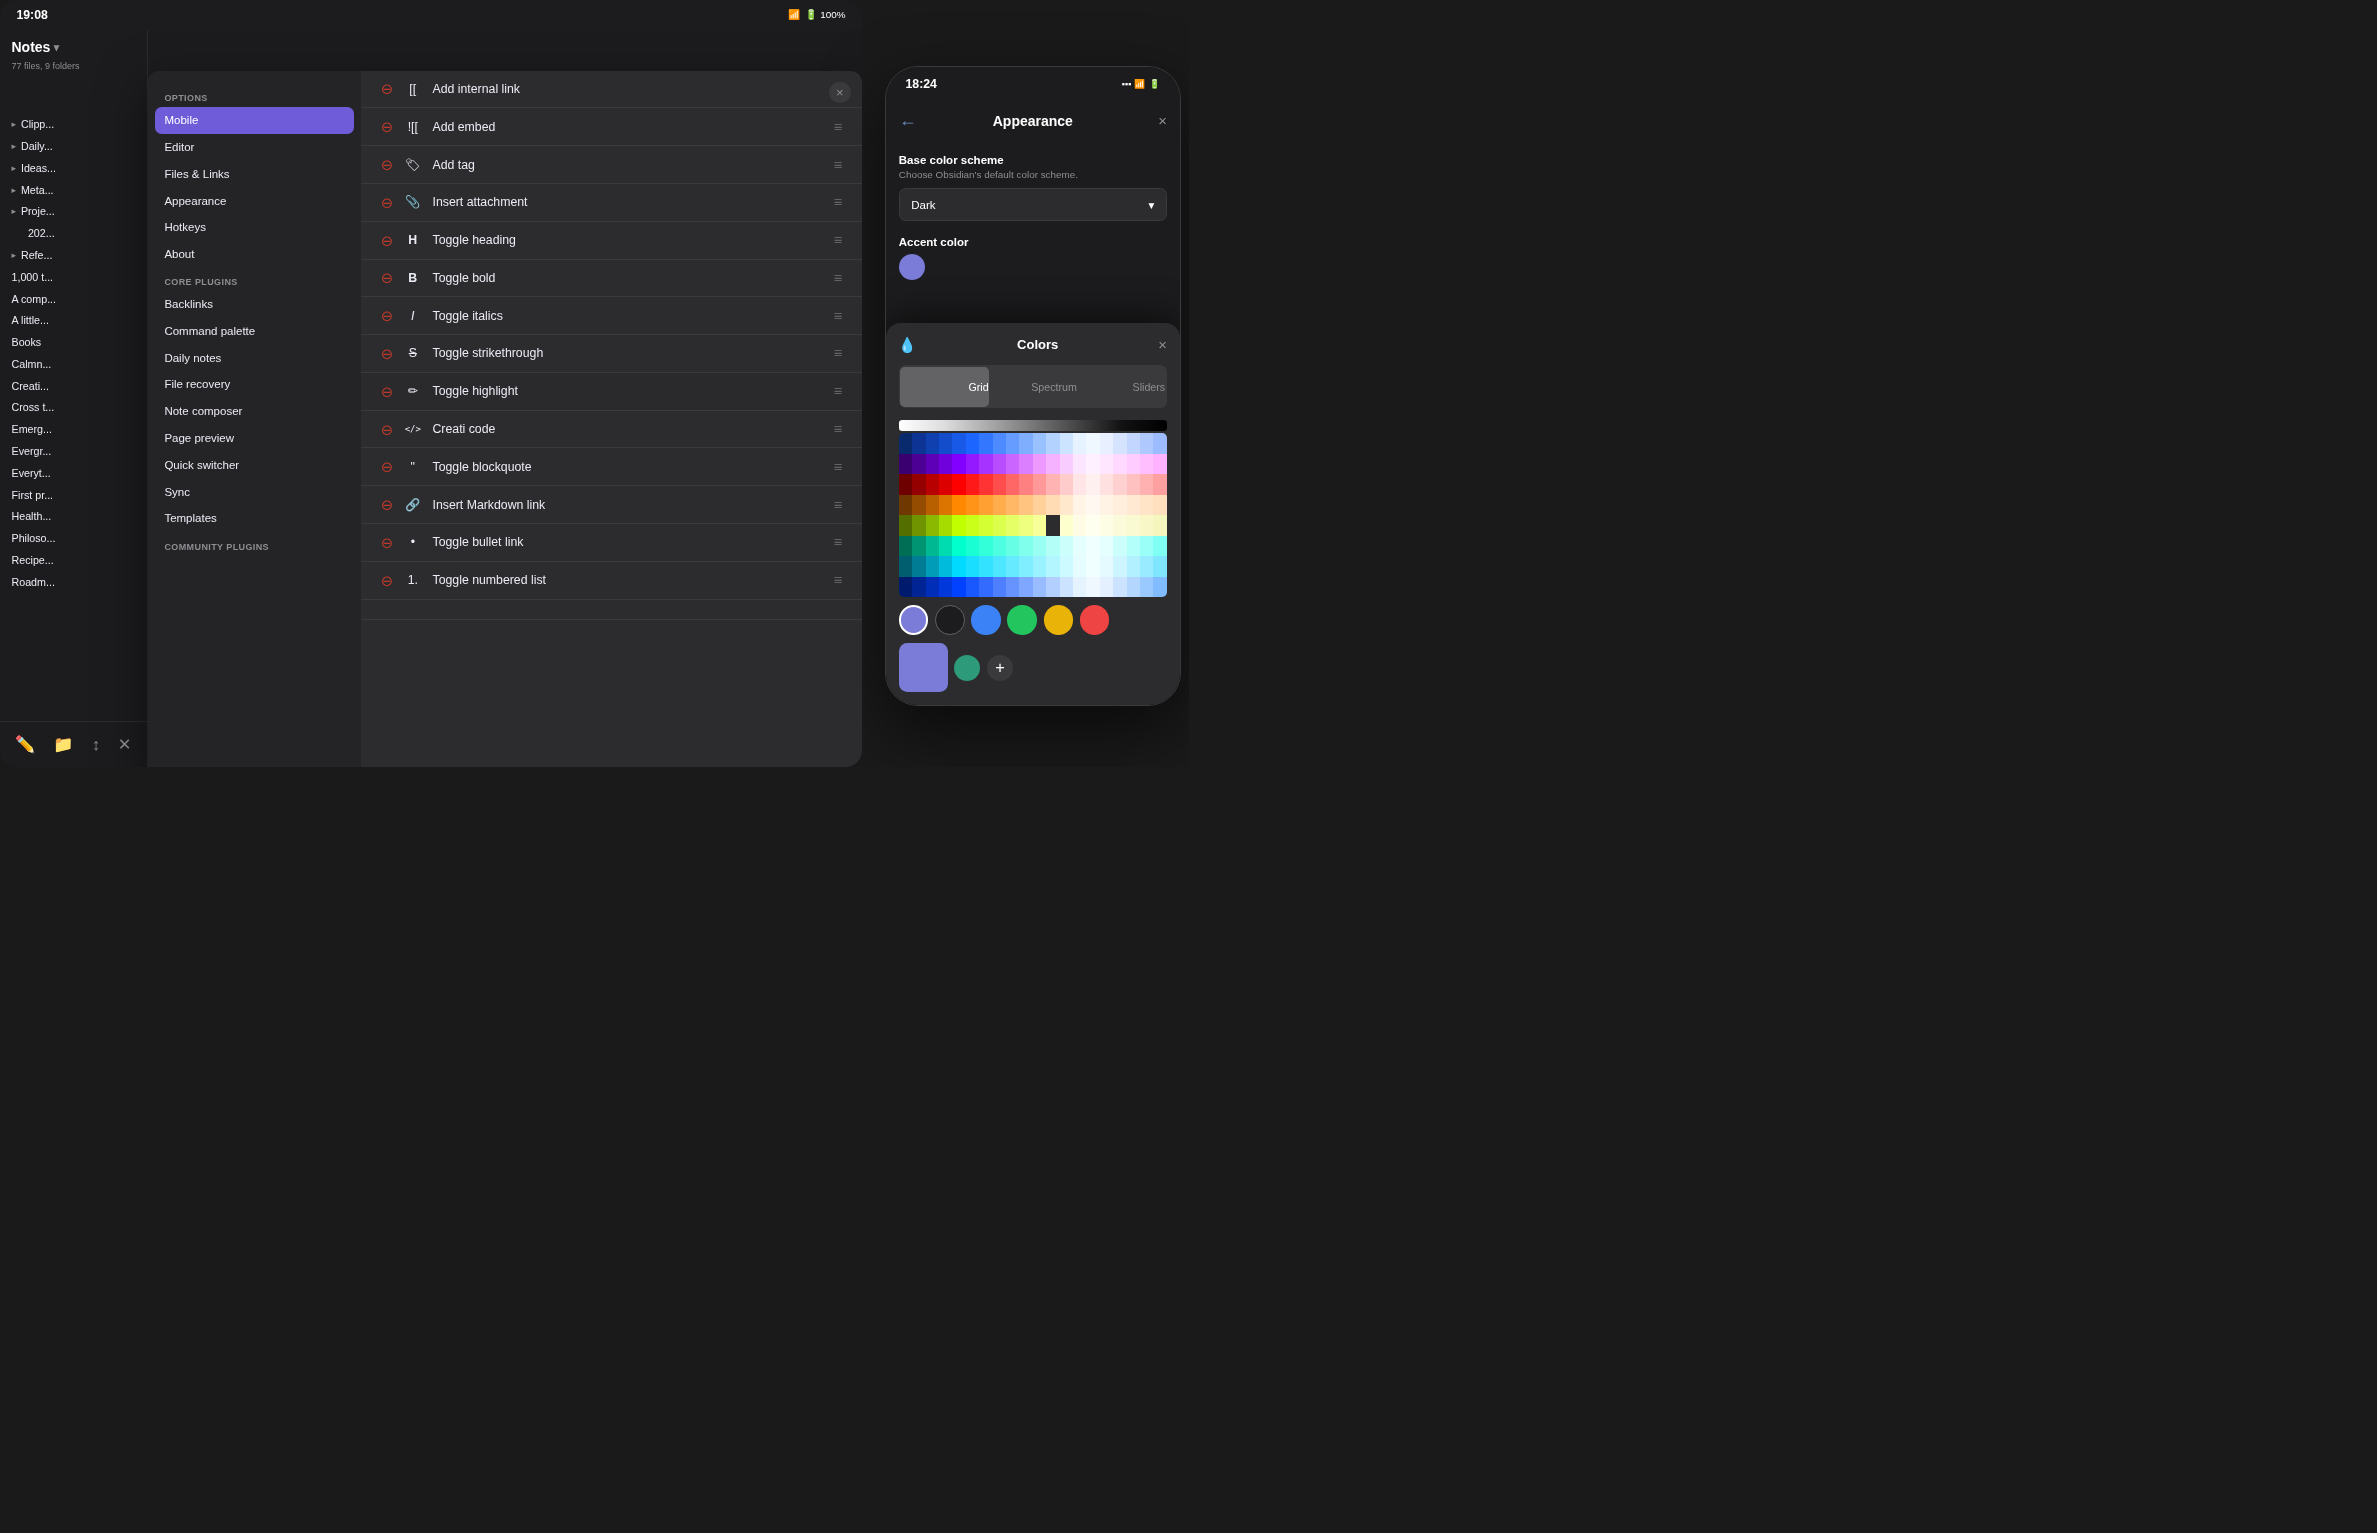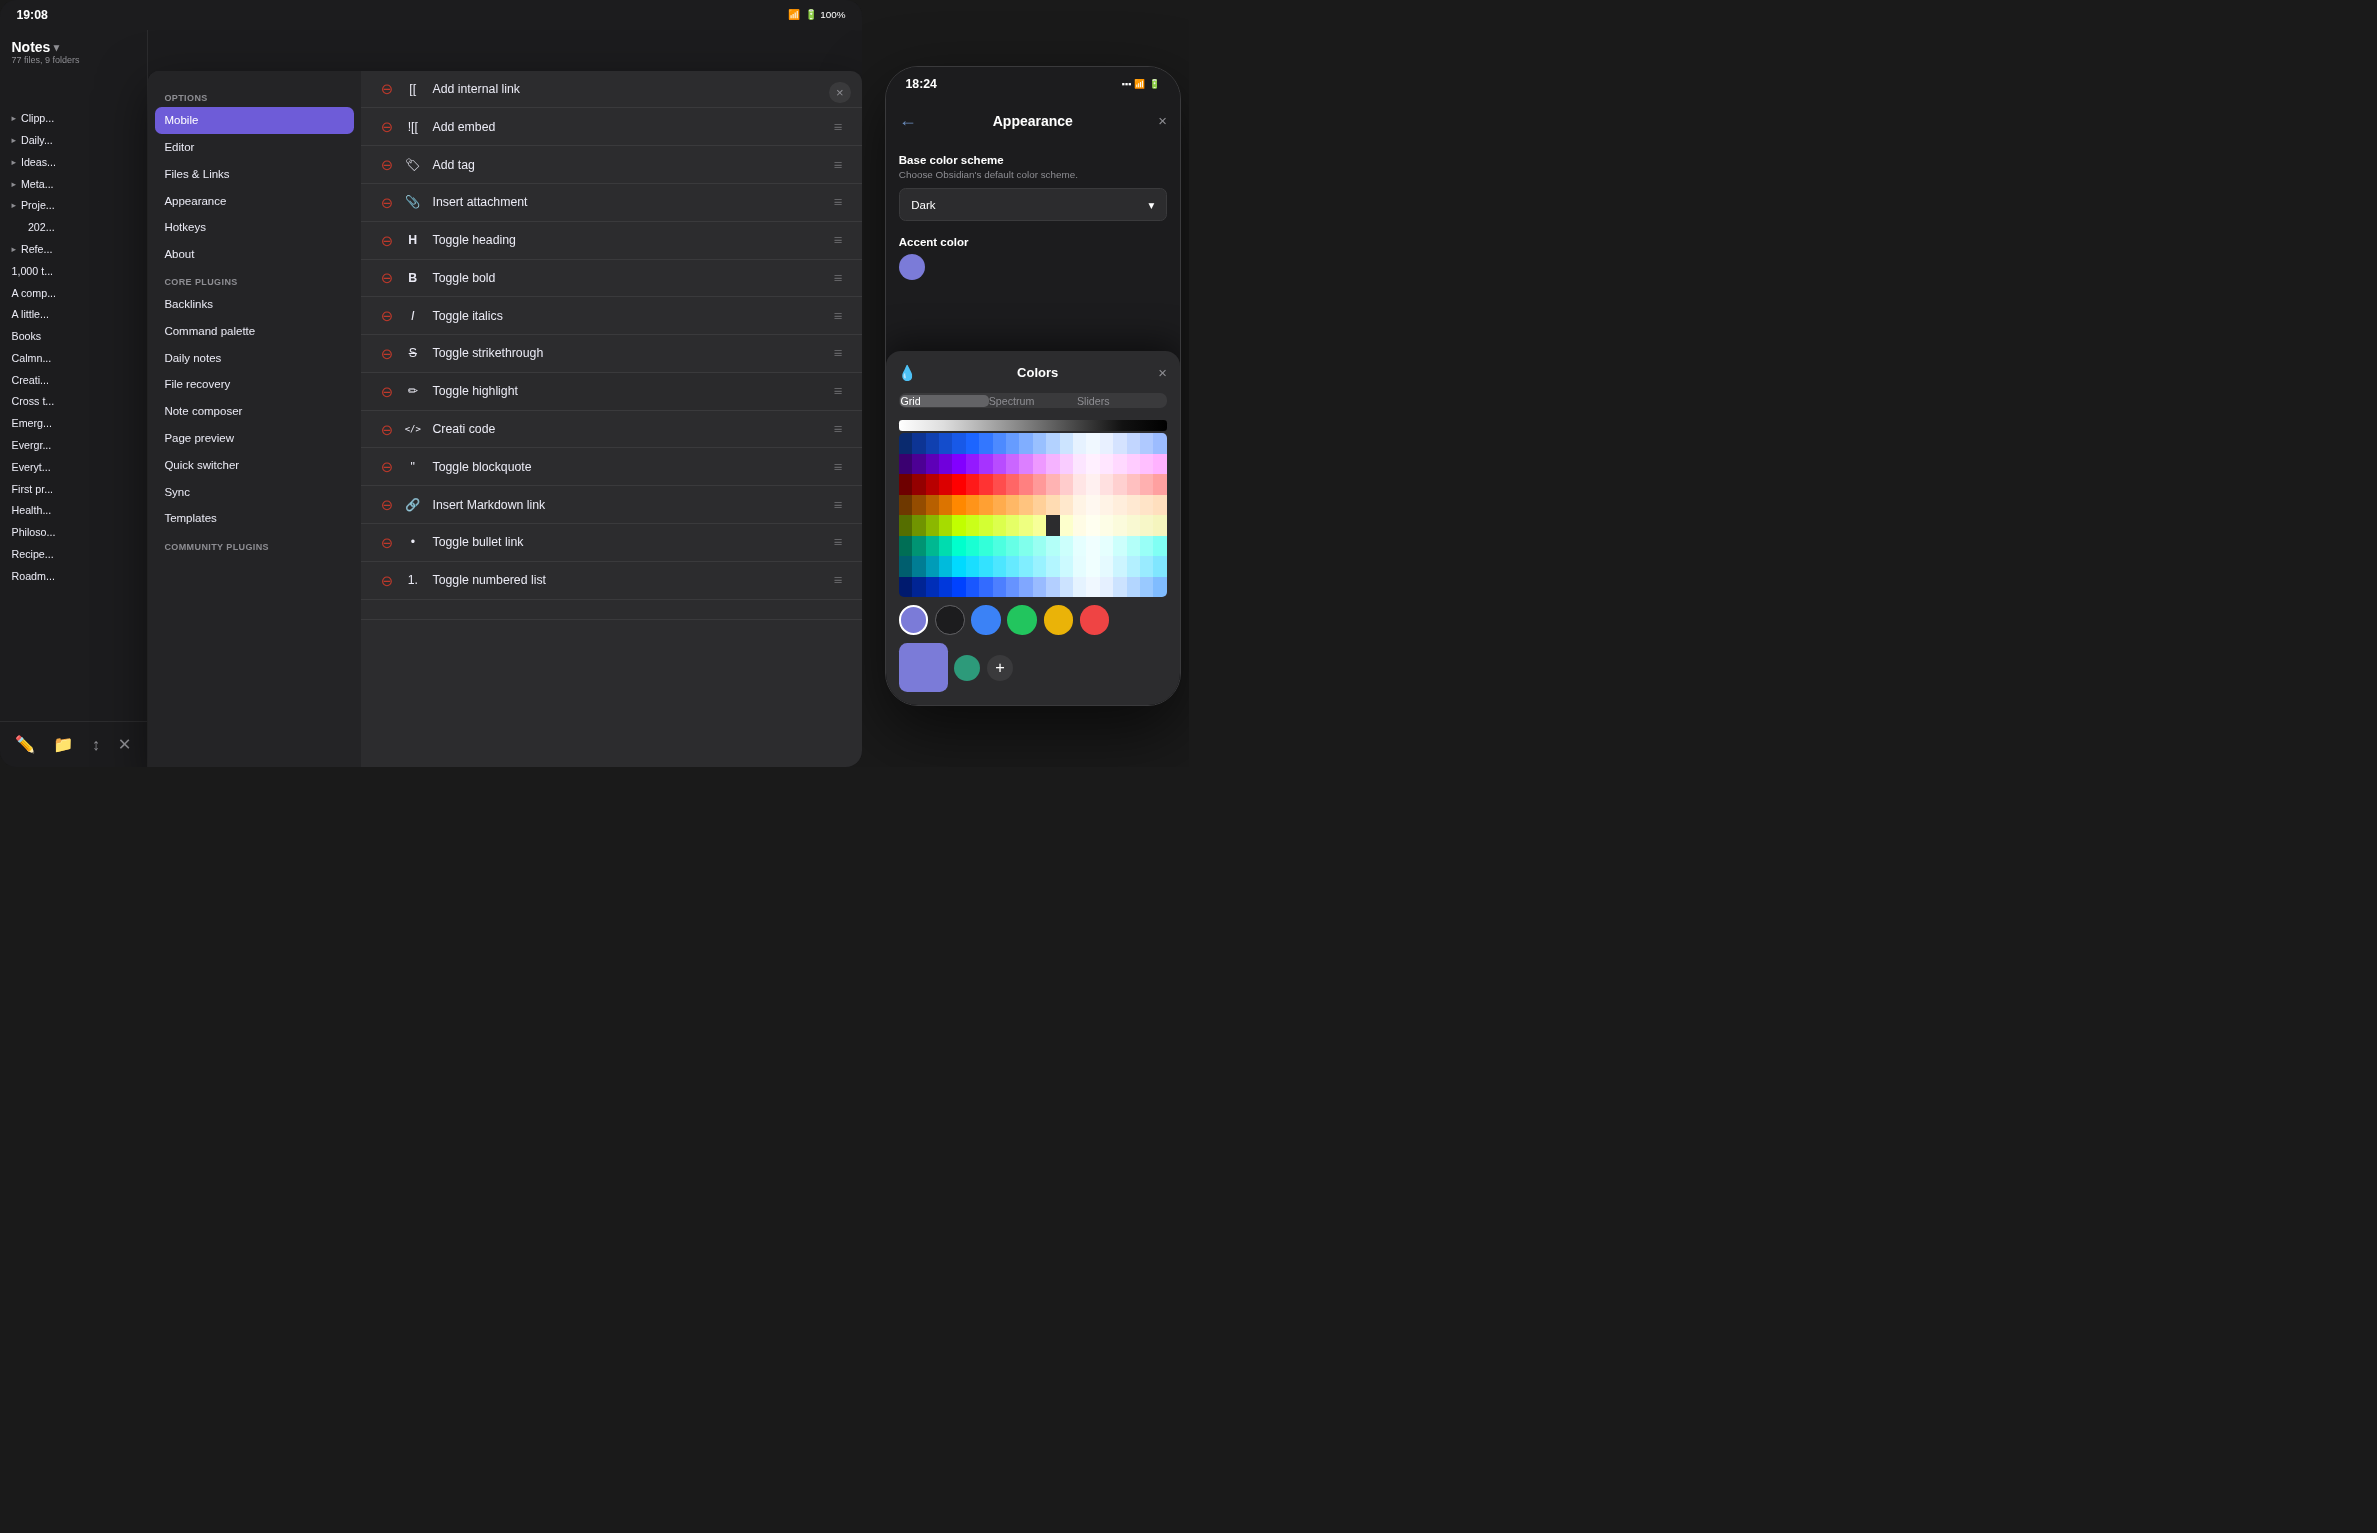--- a/index.html
+++ b/index.html
@@ -67,21 +67,21 @@
       color: #fff;
       font-size: 14px;
       font-weight: 700;
       display: flex;
       align-items: center;
       gap: 3.3px;
     }
     .sidebar-subtitle {
       color: #8e8e93;
       font-size: 9px;
-      margin-top: 0;
+      margin-top: 6px;
     }
     .sidebar-notes {
       flex: 1;
       overflow-y: auto;
       padding: 3.3px 0;
     }
     .sidebar-note-item {
       padding: 4.9px 11.5px;
       color: #ebebf5;
       font-size: 10.7px;
@@ -402,22 +402,22 @@
     
     .colors-tabs {
       display: flex;
       background: #3a3a3c;
       border-radius: 6.6px;
       padding: 1.6px;
       margin-bottom: 11.5px;
     }
     .colors-tab {
       flex: 1;
-      padding: 0 0;
-      text-align: left;
+      padding: 14px 0;
+      text-align: right;
       color: #8e8e93;
       font-size: 10.7px;
       cursor: pointer;
       border-radius: 4.9px;
     }
     .colors-tab.active {
       background: #636366;
       color: #fff;
     }
 

